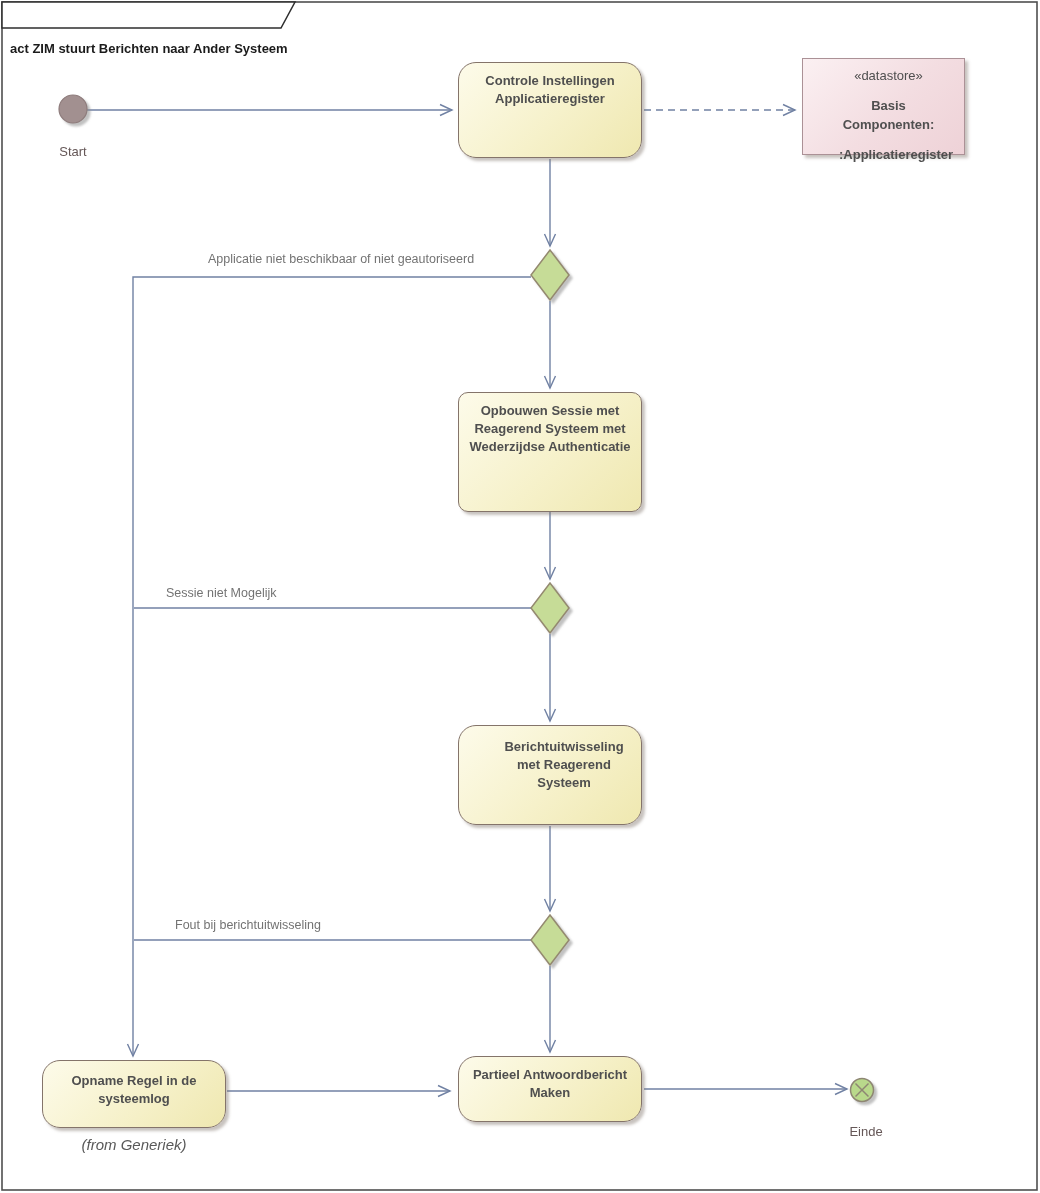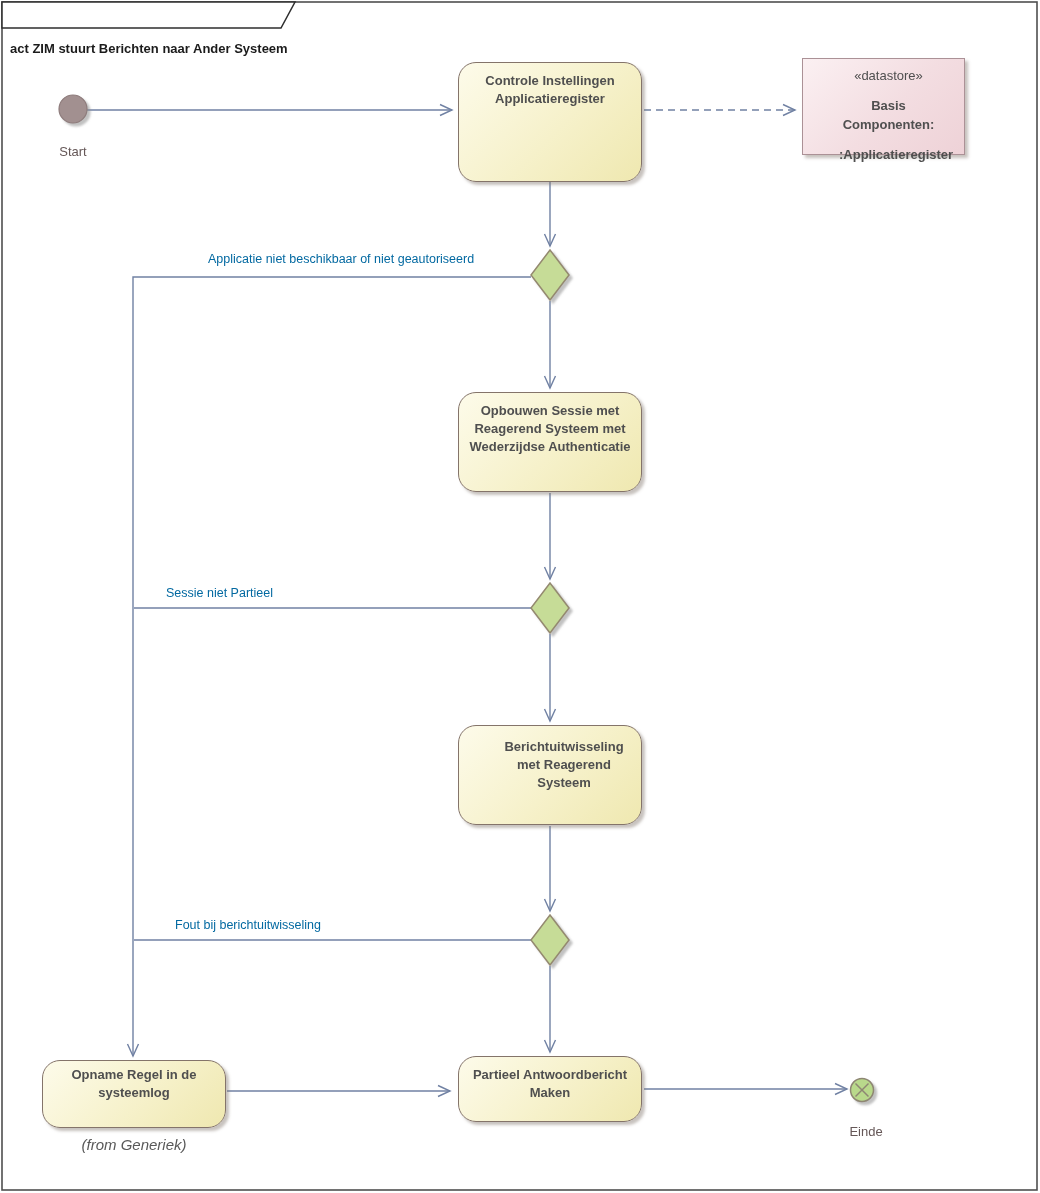--- a/index.html
+++ b/index.html
@@ -34,21 +34,21 @@
     color:#4f4f4f;
     font-size:13px;
     line-height:19px;
     text-align:center;
     padding:7px 26px 0 6px;
   }
   .datastore .stereo{font-weight:normal;}
   .datastore .nm{font-weight:bold;margin-top:11px;}
   .guard-label{
     position:absolute;
-    color:#0369a1;
+    color:#737373;
     font-size:12.5px;
     white-space:nowrap;
   }
   .node-label{
     position:absolute;
     color:#655757;
     font-size:13px;
     text-align:center;
     margin-top:23px;
   }
@@ -117,46 +117,46 @@
       <rect x="944" y="62" width="14" height="23" fill="none" stroke="#9b8a87" stroke-width="1.3"></rect>
       <rect x="937.5" y="66" width="9" height="6.5" fill="#f7e3e6" stroke="#9b8a87" stroke-width="1.3"></rect>
       <rect x="937.5" y="75.5" width="9" height="6.5" fill="#f7e3e6" stroke="#9b8a87" stroke-width="1.3"></rect>
     </g>
   </svg>
 
   <div class="frame-title">act ZIM stuurt Berichten naar Ander Systeem</div>
 
   <div class="node-label" style="left:43px;top:121px;width:60px;">Start</div>
 
-  <div class="activity" style="left:458px;top:62px;width:184px;height:120px;">
+  <div class="activity" style="left:458px;top:62px;width:184px;height:96px;">
     <span>Controle Instellingen Applicatieregister</span>
   </div>
 
   <div class="datastore" style="left:802px;top:58px;width:163px;height:97px;padding-left:36px;">
     <div class="stereo">«datastore»</div>
     <div class="nm">Basis Componenten:</div>
     <div class="nm">:Applicatieregister</div>
   </div>
 
   <div class="guard-label" style="left:208px;top:252px;">Applicatie niet beschikbaar of niet geautoriseerd</div>
-  <div class="guard-label" style="left:166px;top:586px;">Sessie niet Partieel</div>
+  <div class="guard-label" style="left:166px;top:586px;">Sessie niet Mogelijk</div>
   <div class="guard-label" style="left:175px;top:918px;">Fout bij berichtuitwisseling</div>
 
-  <div class="activity" style="left:458px;top:392px;width:184px;height:100px;">
+  <div class="activity" style="left:458px;top:392px;width:184px;height:120px;border-radius:10px;">
     <span>Opbouwen Sessie met Reagerend Systeem met Wederzijdse Authenticatie</span>
   </div>
 
   <div class="activity" style="left:458px;top:725px;width:184px;height:100px;padding-top:12px;padding-left:36px;">
     <span>Berichtuitwisseling met Reagerend Systeem</span>
   </div>
 
   <div class="activity" style="left:458px;top:1056px;width:184px;height:66px;">
     <span>Partieel Antwoordbericht Maken</span>
   </div>
 
-  <div class="activity" style="left:42px;top:1060px;width:184px;height:68px;padding-top:5px;">
+  <div class="activity" style="left:42px;top:1060px;width:184px;height:68px;padding-top:11px;">
     <span>Opname Regel in de systeemlog</span>
   </div>
   <div class="from-note" style="left:44px;top:1136px;width:180px;">(from Generiek)</div>
 
   <div class="node-label" style="left:836px;top:1101px;width:60px;">Einde</div>
 
 </div>
 
 </body></html>

